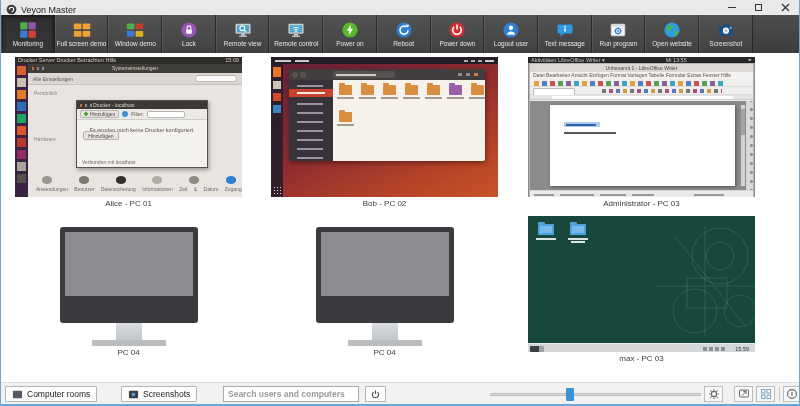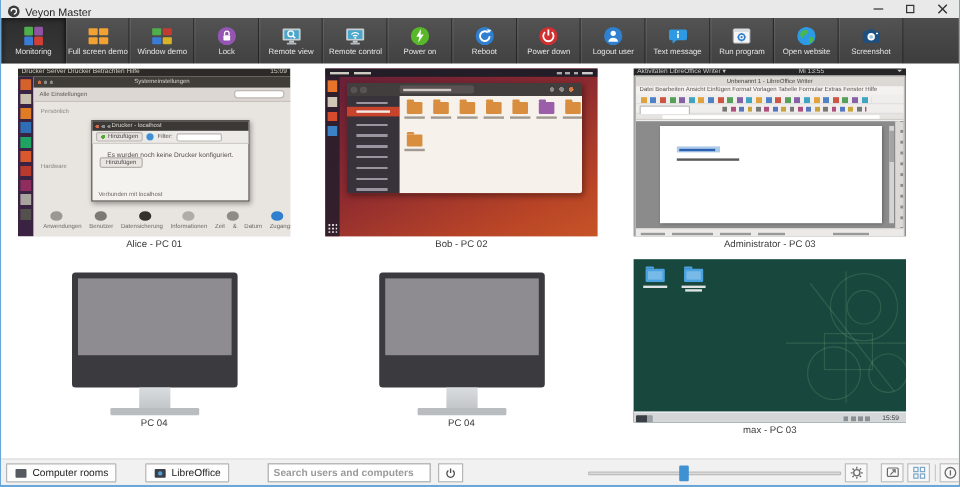--- a/index.html
+++ b/index.html
@@ -548,21 +548,21 @@
       <svg width="11" height="11" viewBox="0 0 12 12">
           <rect x="1" y="2" width="10" height="8" rx="1" fill="#555a60"></rect>
         </svg>
       <span>Computer rooms</span>
     </div>
     <div class="sbtn shots-btn">
       <svg width="11" height="11" viewBox="0 0 12 12">
           <rect x="1" y="2" width="10" height="8" rx="1" fill="#3c4046"></rect>
           <circle cx="6" cy="6" r="2" fill="#4aa3e0"></circle>
         </svg>
-      <span>LibreOffice</span>
+      <span>Screenshots</span>
     </div>
     <input class="search-box" type="text" placeholder="Search users and computers" style="">
     <div class="power-filter">
       <svg width="11" height="11" viewBox="0 0 12 12">
         <path d="M4 3.4 a3.4 3.4 0 1 0 4 0" fill="none" stroke="#4a4a4a" stroke-width="1.2"></path>
           <line x1="6" y1="1.6" x2="6" y2="5.6" stroke="#4a4a4a" stroke-width="1.2"></line>
         </svg>
     </div>
     <div class="slider-groove"></div>
     <div class="slider-handle"></div>

